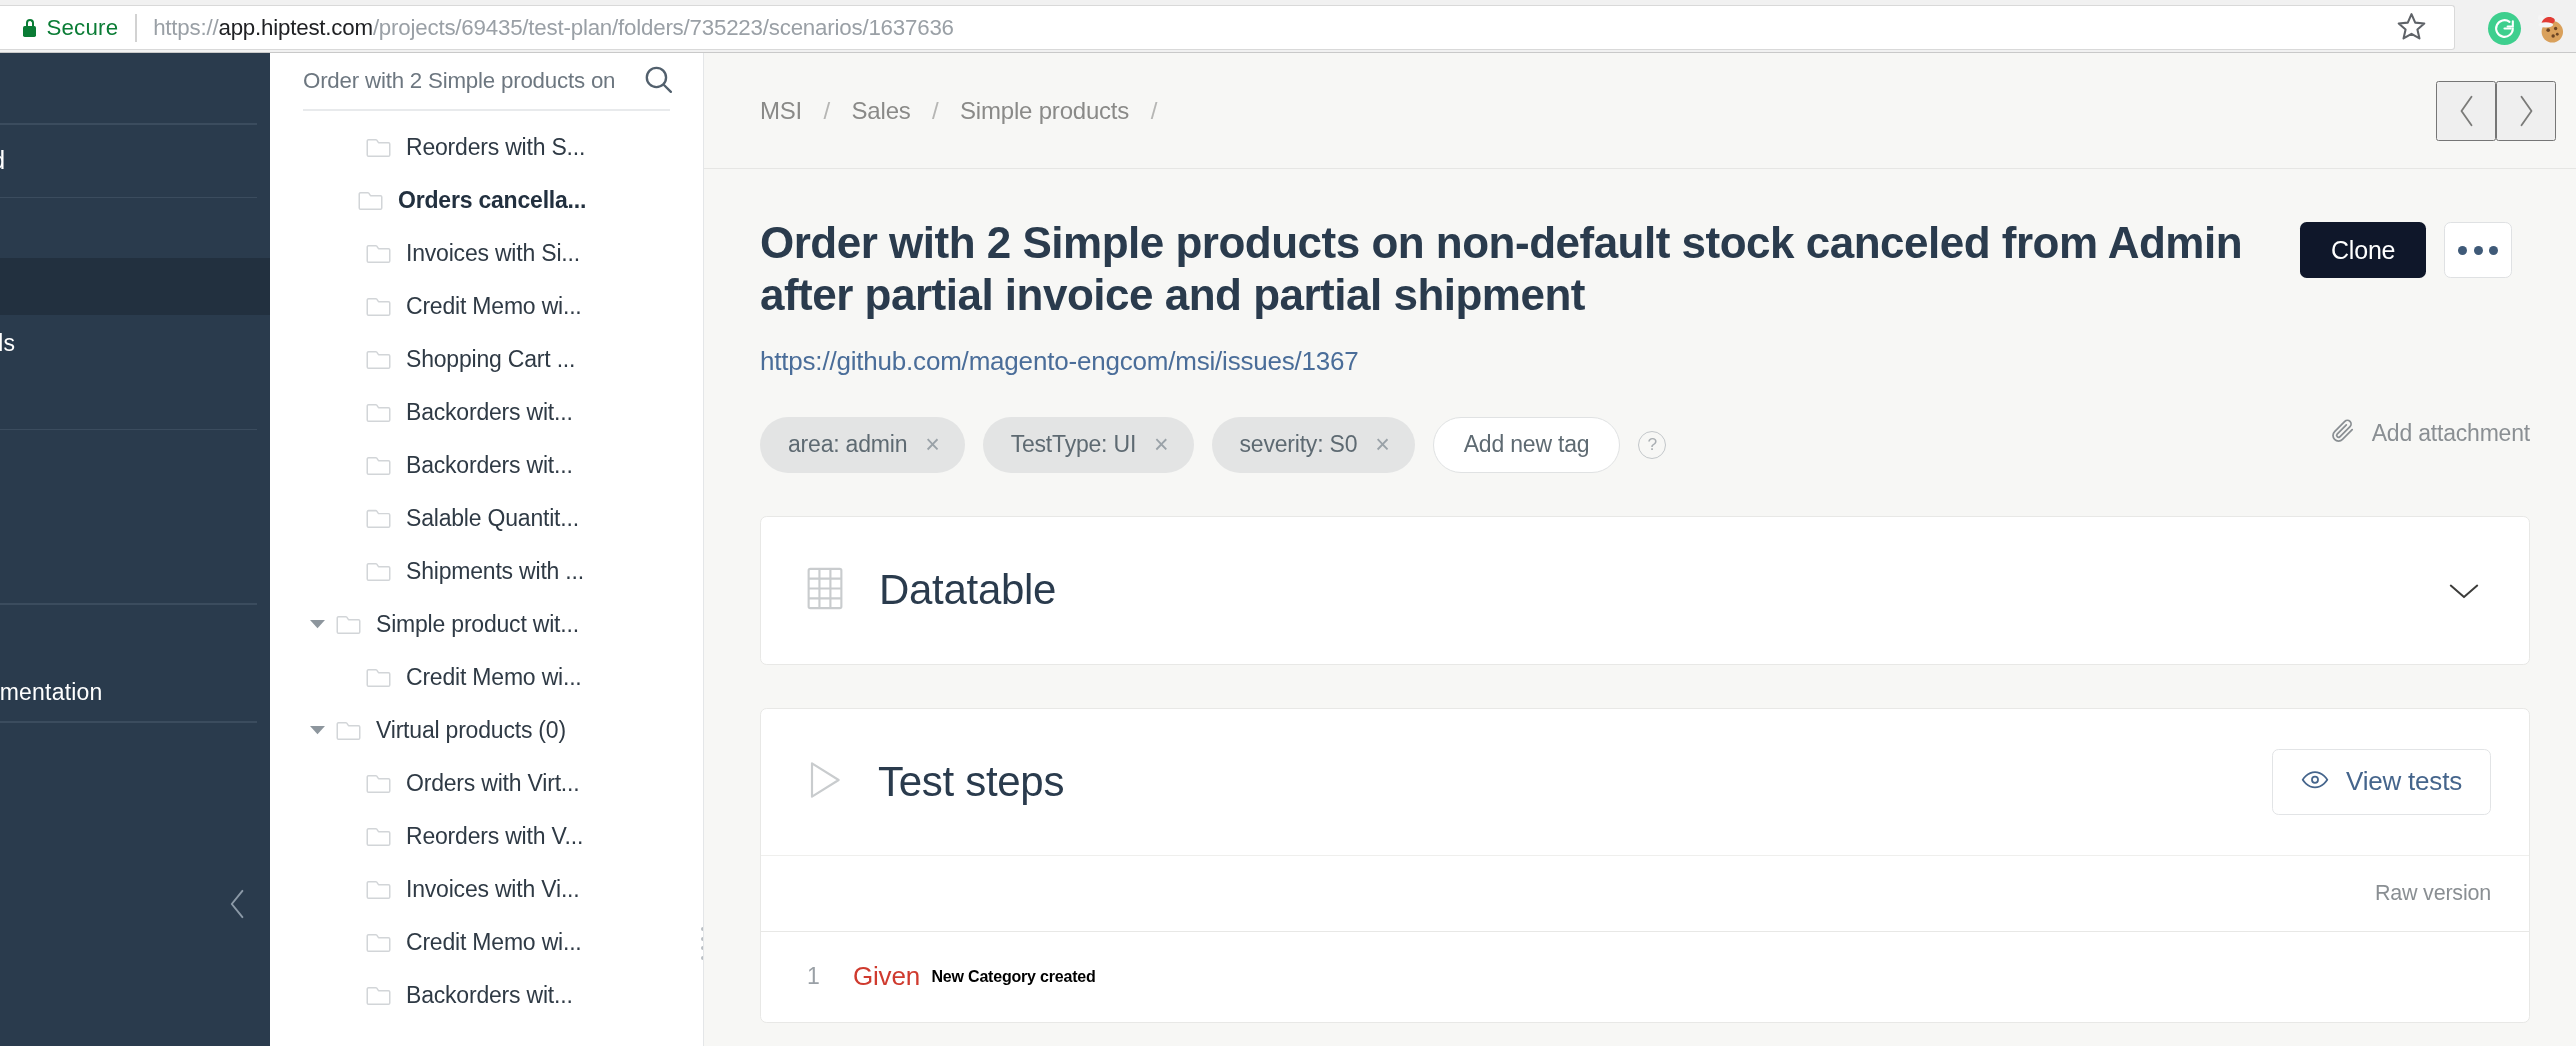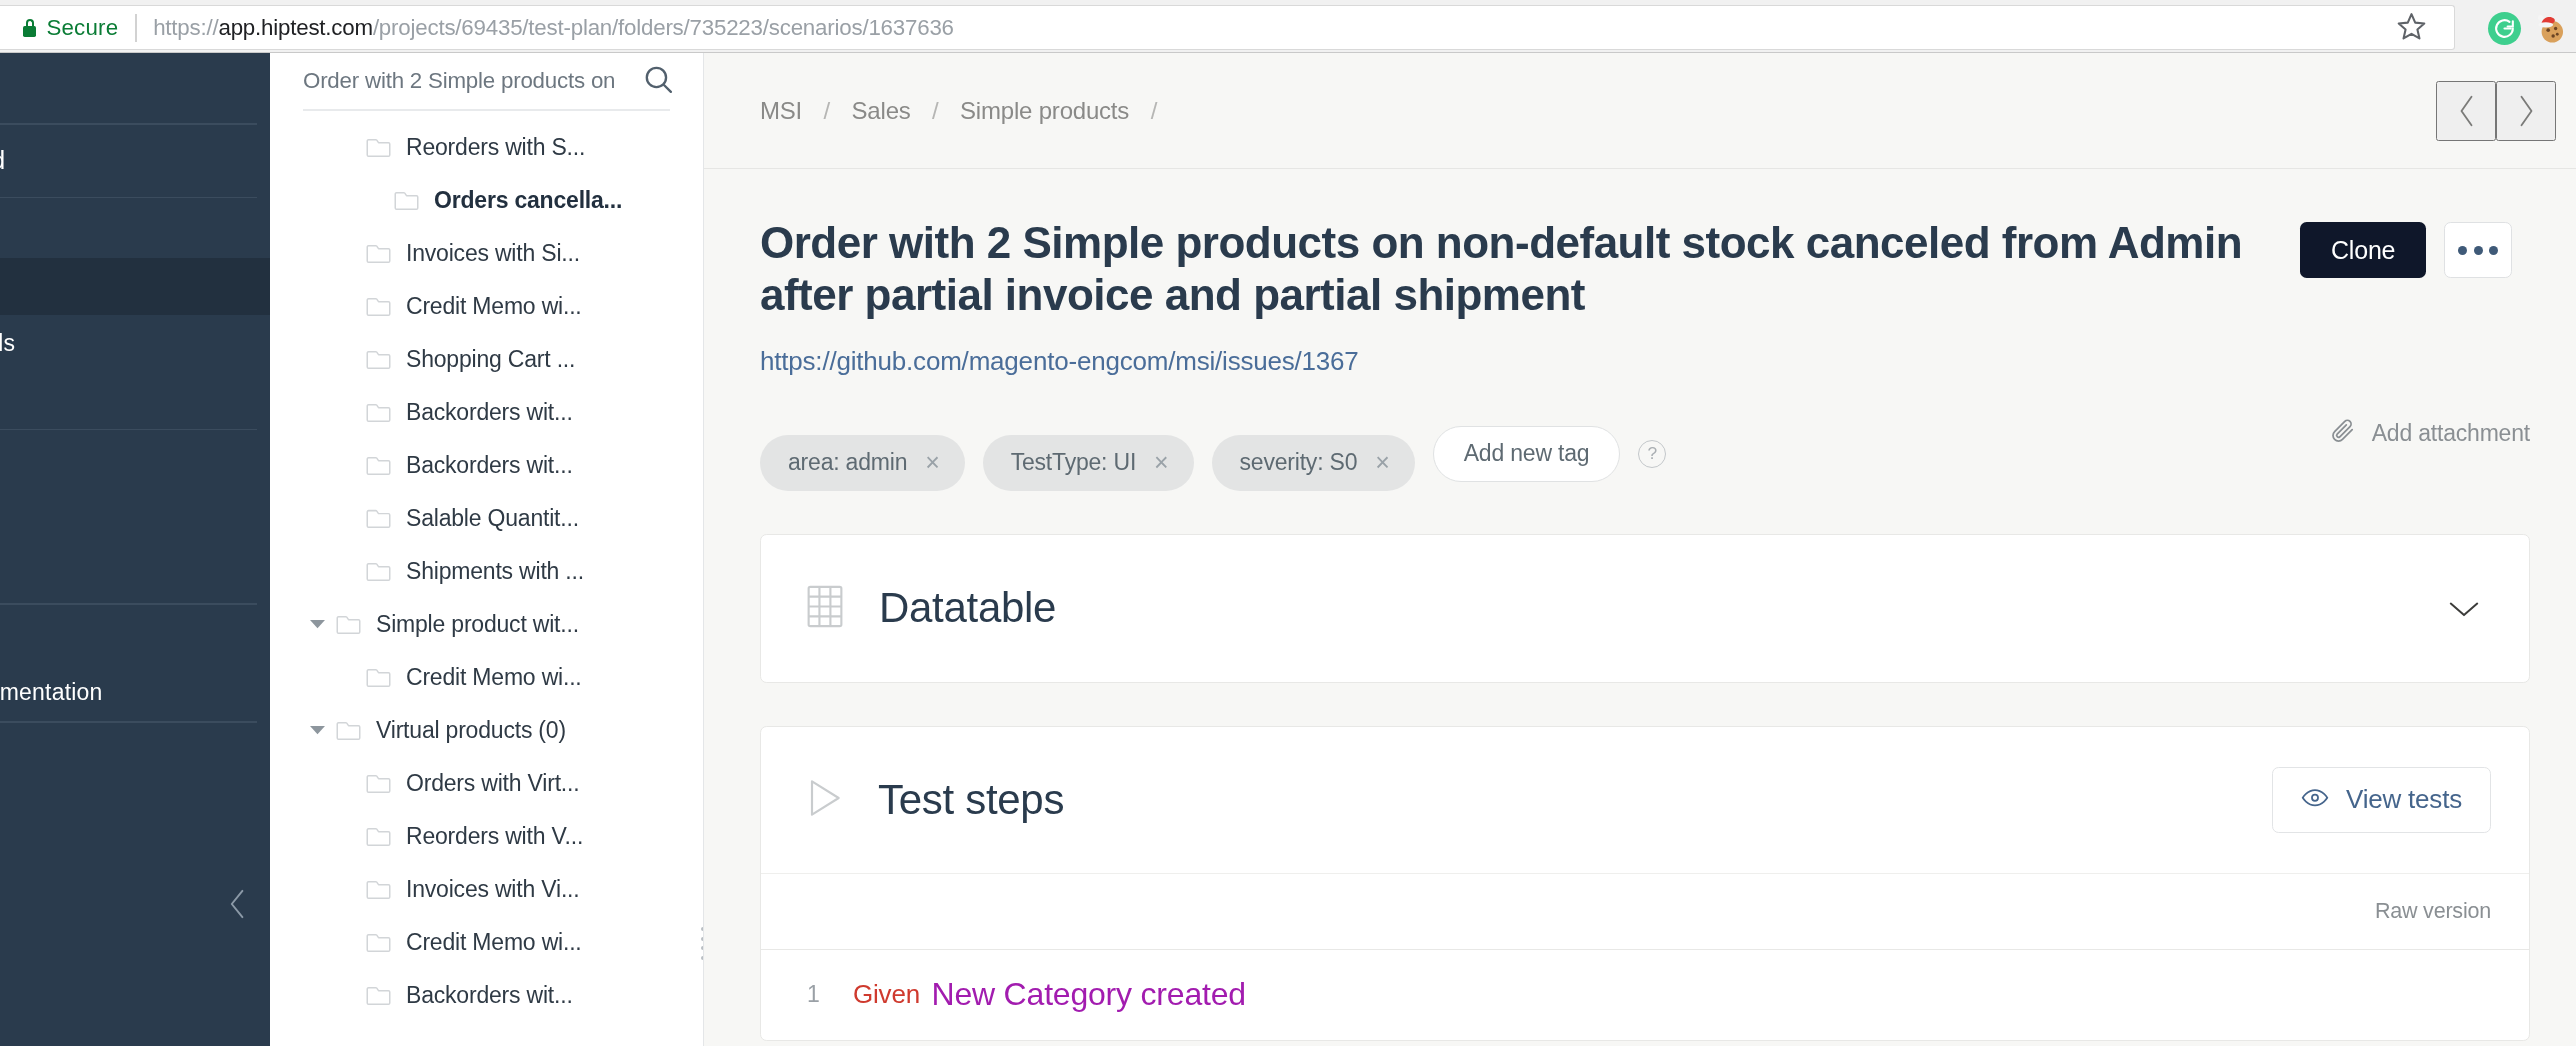--- a/index.html
+++ b/index.html
@@ -116,21 +116,21 @@
     width: 68px; height: 56px; display: flex; align-items: center; justify-content: center; gap: 6.6px;
   }
   #more-button i { width: 9px; height: 9px; border-radius: 50%; background: #3f5a78; display: block; }
 
   #description-link { display: block; padding: 25px 56px 0 56px; font-size: 26px; color: #4a6d99; letter-spacing: -0.2px; text-decoration: none; }
 
   #tags-row { display: flex; align-items: center; padding: 40px 56px 0 56px; position: relative; }
   .tag-pill {
     background: #e3e4e4; border-radius: 28px; height: 56px;
     display: flex; align-items: center; padding: 0 25px 0 28px;
-    font-size: 23px; color: #5e6a72; margin-right: 18px; letter-spacing: -0.2px; margin-top: 18px;
+    font-size: 23px; color: #5e6a72; margin-right: 18px; letter-spacing: -0.2px;
   }
   .tag-close { margin-left: 18px; color: #9aa2a8; font-size: 25px; line-height: 1; }
   #add-new-tag {
     background: #ffffff; border: 1.7px solid #e0e2e3; border-radius: 28px; height: 56px;
     display: flex; align-items: center; padding: 0 30px;
     font-size: 23px; color: #5e6a72; margin-right: 18px; letter-spacing: -0.2px;
   }
   #tag-help-icon { width: 28px; height: 28px; border: 1.7px solid #c3c7ca; border-radius: 50%; color: #a9aeb2; font-size: 17.4px; display: flex; align-items: center; justify-content: center; }
   #add-attachment { position: absolute; right: 46px; top: 40px; display: flex; align-items: center; gap: 16px; font-size: 23px; color: #8a8f93; letter-spacing: -0.2px; }
 
@@ -145,21 +145,21 @@
   #view-tests-button {
     background: #ffffff; border: 1.7px solid #e2e4e6; border-radius: 6.6px;
     height: 66px; display: flex; align-items: center; gap: 16.6px; padding: 0 28px;
     font-size: 26px; color: #45658c; letter-spacing: -0.2px;
   }
   #rawversion-row { border-top: 1.7px solid #efefed; height: 76px; display: flex; align-items: center; justify-content: flex-end; padding-right: 38px; }
   #raw-version-link { font-size: 21.5px; color: #8a8f93; letter-spacing: -0.2px; }
   .step-row { border-top: 1.7px solid #e8e8e6; height: 91px; display: flex; align-items: center; padding-left: 46px; }
   .step-num { width: 46px; flex: none; font-size: 23px; color: #9aa0a6; }
   .step-keyword { color: #cf3a2e; font-size: 26px; margin-right: 11.6px; letter-spacing: -0.2px; }
-  .step-text { color: #a21caf; font-size: 32px; letter-spacing: -0.2px; }
+  .step-text { color: #000000; font-size: 16px; letter-spacing: -0.2px; font-weight: bold; }
 </style>
 </head>
 <body>
 
 <div id="browser-chrome">
   <div id="omnibox">
     <div class="secure-block">
       <span class="lock-icon">
         <span class="shackle"></span>
           <span class="body"></span>
@@ -239,21 +239,21 @@
     <div id="tree-list">
         <div class="tree-row" style="padding-left: 63px;">
           <span class="tree-caret"></span>
           <span class="tree-folder">
             <svg width="25" height="21.5" viewBox="0 0 20 17" fill="none" stroke="#d2d5d8" stroke-width="1.2" stroke-linejoin="round">
               <path d="M1 4.2V15a1 1 0 0 0 1 1h16a1 1 0 0 0 1-1V6.2a1 1 0 0 0-1-1h-8L8.6 3.2a1 1 0 0 0-.8-.4H2a1 1 0 0 0-1 1Z"></path>
             </svg>
           </span>
           <span class="tree-label">Reorders with S...</span>
         </div>
-        <div class="tree-row bold" style="padding-left: 55px; margin-left: 36px;">
+        <div class="tree-row bold" style="padding-left: 55px;">
           <span class="tree-caret"></span>
           <span class="tree-folder">
             <svg width="25" height="21.5" viewBox="0 0 20 17" fill="none" stroke="#d2d5d8" stroke-width="1.2" stroke-linejoin="round">
               <path d="M1 4.2V15a1 1 0 0 0 1 1h16a1 1 0 0 0 1-1V6.2a1 1 0 0 0-1-1h-8L8.6 3.2a1 1 0 0 0-.8-.4H2a1 1 0 0 0-1 1Z"></path>
             </svg>
           </span>
           <span class="tree-label">Orders cancella...</span>
         </div>
         <div class="tree-row" style="padding-left: 63px;">
           <span class="tree-caret"></span>

